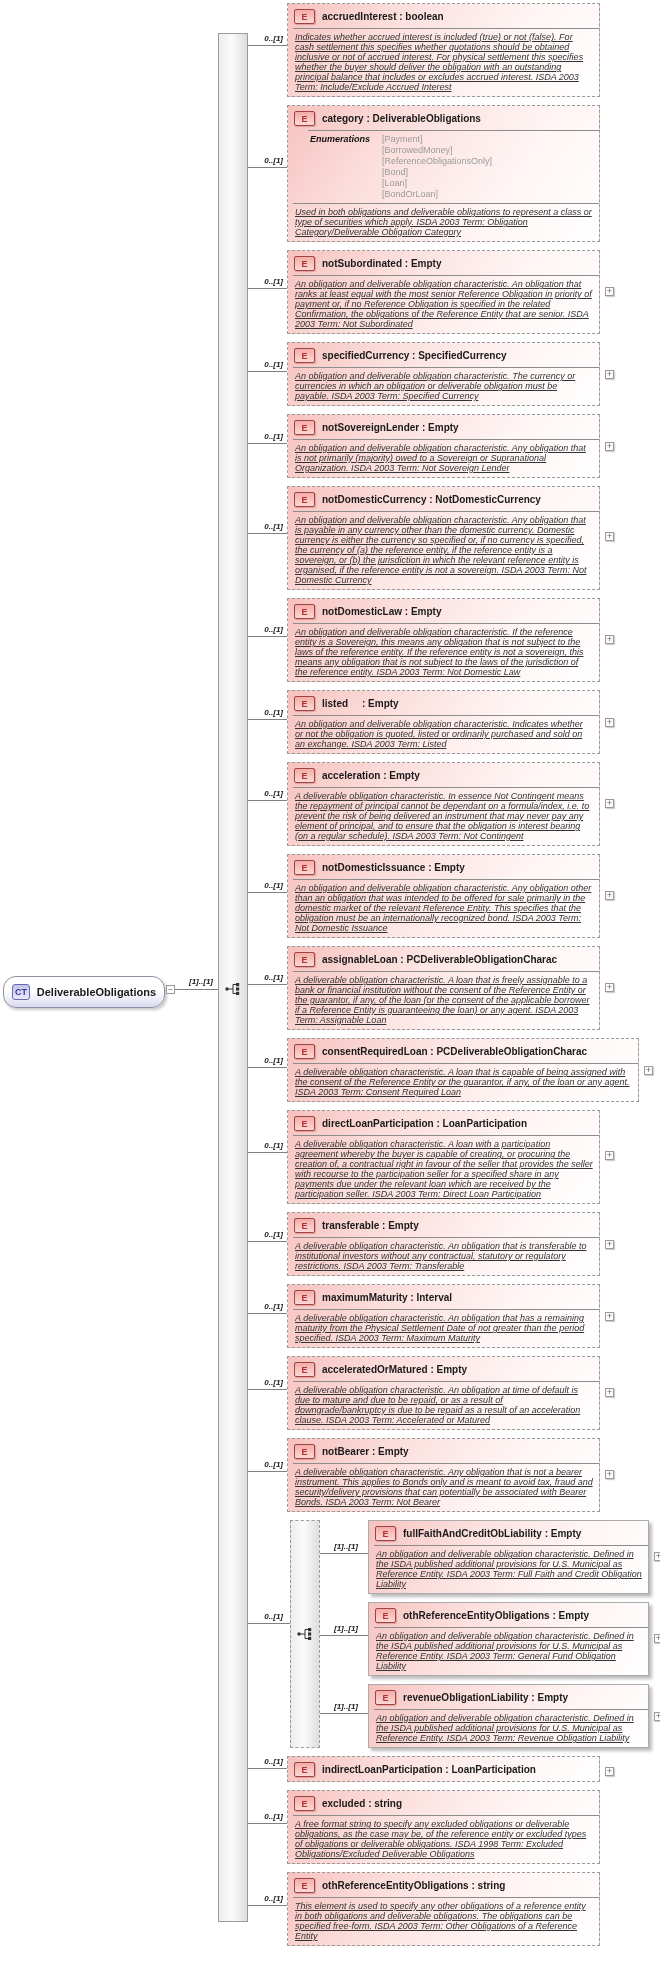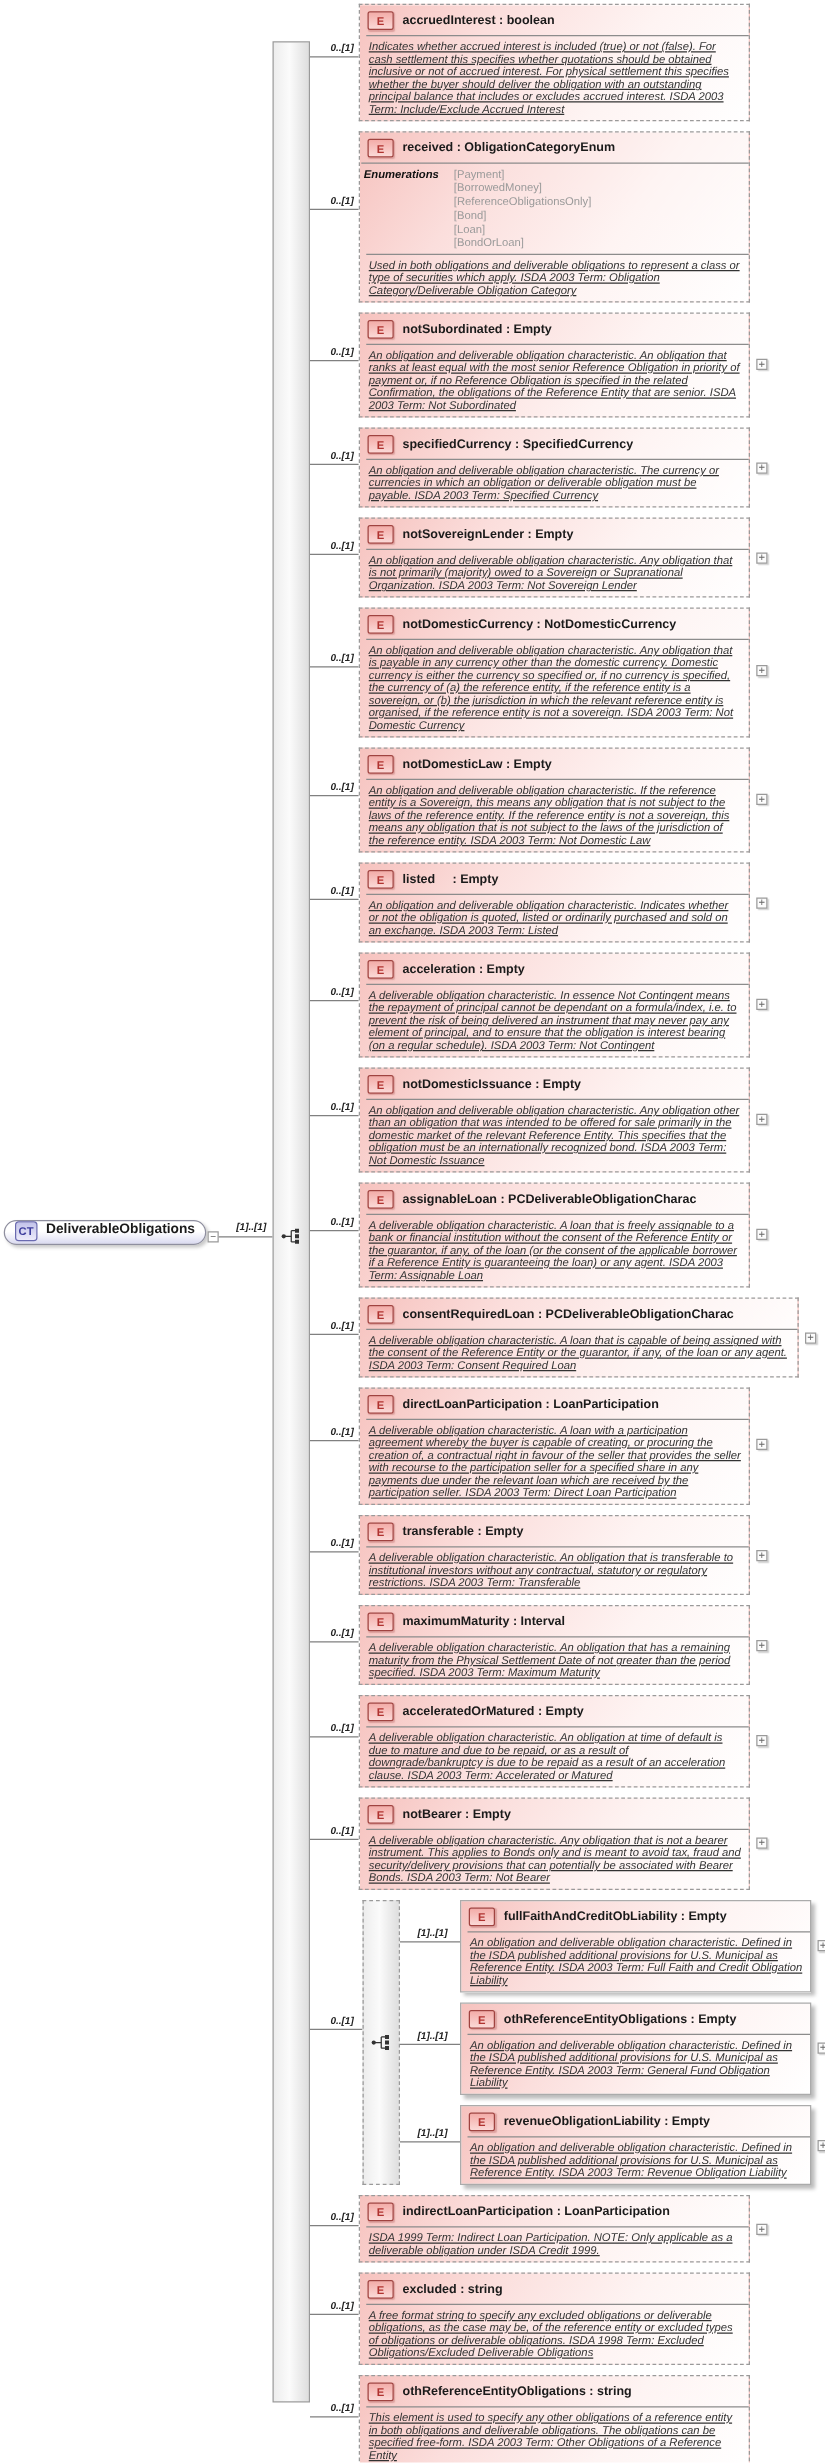--- a/index.html
+++ b/index.html
@@ -2,25 +2,25 @@
 <html><head>
 <meta charset="utf-8">
 <style>
   html,body{margin:0;padding:0;}
   body{
     width:660px;height:1970px;position:relative;background:#fff;overflow:hidden;
     font-family:"Liberation Sans", sans-serif;
   }
   
   .ct-node{
-    position:absolute;left:3px;top:976px;width:162px;height:20px;
+    position:absolute;left:3px;top:976px;width:162px;height:32px;
     border:1px solid #8f8f9f;border-radius:13px;
     background:linear-gradient(180deg,#ffffff 45%,#ececf8 75%,#d9d9f0 100%);
     box-shadow:2px 2px 3px #c8c8c8;
-    display:flex;gap:7px;padding:0 8px;box-sizing:border-box;
+    display:flex;align-items:center;gap:7px;padding:0 8px;box-sizing:border-box;
   }
   .ct-badge{
     display:inline-flex;align-items:center;justify-content:center;
     width:20px;height:14px;border:1px solid #6a6ab0;border-radius:3px;
     background:linear-gradient(180deg,#c3c3ea,#ecebfa);
     font-size:9px;font-weight:bold;color:#3c3c9c;
   }
   .ct-name{font-size:11px;font-weight:bold;color:#1a1a1a;white-space:nowrap;}
   .handle{
     position:absolute;left:166px;top:985px;width:9px;height:9px;
@@ -65,21 +65,21 @@
     font-size:9px;font-weight:bold;color:#b03330;
     box-shadow:1px 1px 1px rgba(160,60,60,.3);
   }
   .ename{font-size:10px;font-weight:bold;color:#1a1a1a;white-space:pre;}
   .ann{
     border-top:1px solid #8c8c8c;margin-left:5px;
     padding:3px 6px 4px 2px;
     font-size:9px;line-height:10px;font-style:italic;color:#333;text-decoration:underline;
   }
   .enums{
-    border-top:1px solid #8c8c8c;margin-left:1px;
+    border-top:1px solid #8c8c8c;margin-left:20px;
     display:flex;padding:3px 0 3px 2px;
   }
   .enlabel{flex:0 0 72px;font-size:9px;font-style:italic;font-weight:bold;color:#111;}
   .envals{font-size:9px;line-height:11px;color:#9a9a9a;}
   .plus{
     position:absolute;right:-15px;top:calc(45% - 1px);width:9px;height:9px;
     border:1px solid #9a9a9a;background:#fcfcfc;box-shadow:1px 1px 1px #d0d0d0;
     font-size:9px;line-height:7px;text-align:center;color:#666;box-sizing:border-box;
   }
   
@@ -134,21 +134,21 @@
       <div class="ann">Indicates whether accrued interest is included (true) or not (false). For cash settlement this specifies whether quotations should be obtained inclusive or not of accrued interest. For physical settlement this specifies whether the buyer should deliver the obligation with an outstanding principal balance that includes or excludes accrued interest. ISDA 2003 Term: Include/Exclude Accrued Interest</div>
 
     </div>
     </div>
     <div class="row">
     <div class="conn"></div>
     <div class="occ">0..[1]</div>
     <div class="el-box">
       <div class="hdr">
         <span class="ebadge">E</span>
-        <span class="ename">received : ObligationCategoryEnum</span>
+        <span class="ename">category : DeliverableObligations</span>
       </div>
 
     <div class="enums">
       <div class="enlabel">Enumerations</div>
       <div class="envals">
         <div>[Payment]</div>
             <div>[BorrowedMoney]</div>
             <div>[ReferenceObligationsOnly]</div>
             <div>[Bond]</div>
             <div>[Loan]</div>
@@ -433,21 +433,20 @@
     </div>
     <div class="row">
     <div class="conn"></div>
     <div class="occ">0..[1]</div>
     <div class="el-box">
       <div class="hdr">
         <span class="ebadge">E</span>
         <span class="ename">indirectLoanParticipation : LoanParticipation</span>
       </div>
 
-      <div class="ann">ISDA 1999 Term: Indirect Loan Participation. NOTE: Only applicable as a deliverable obligation under ISDA Credit 1999.</div>
 
     <div class="plus">+</div>
     </div>
     </div>
     <div class="row">
     <div class="conn"></div>
     <div class="occ">0..[1]</div>
     <div class="el-box">
       <div class="hdr">
         <span class="ebadge">E</span>

